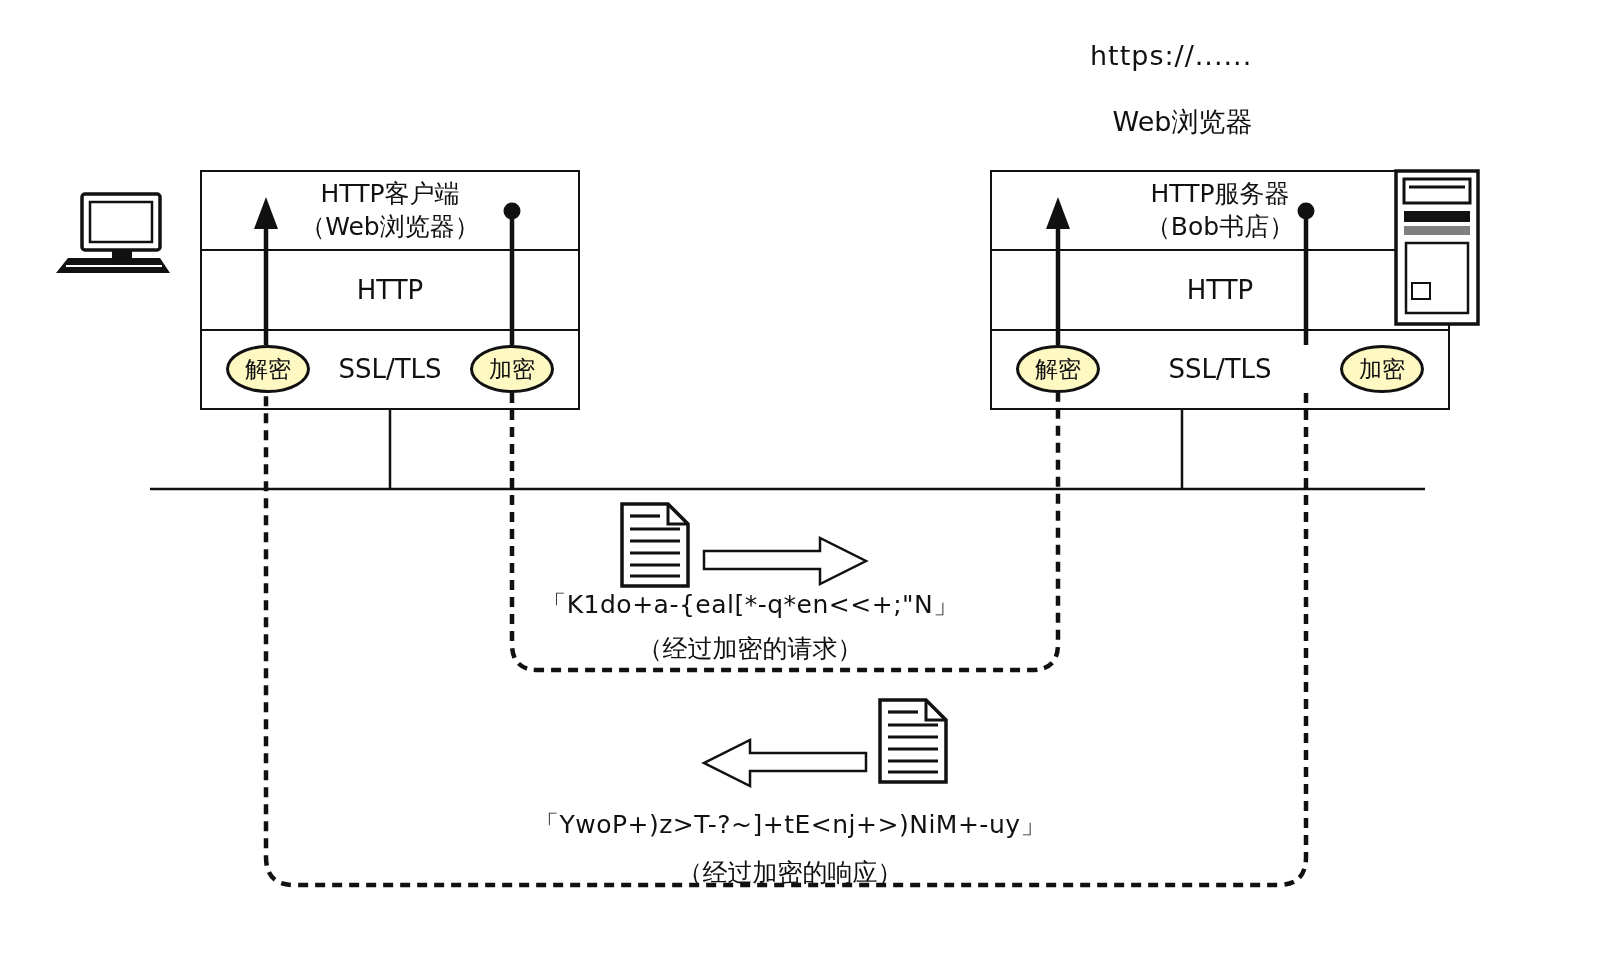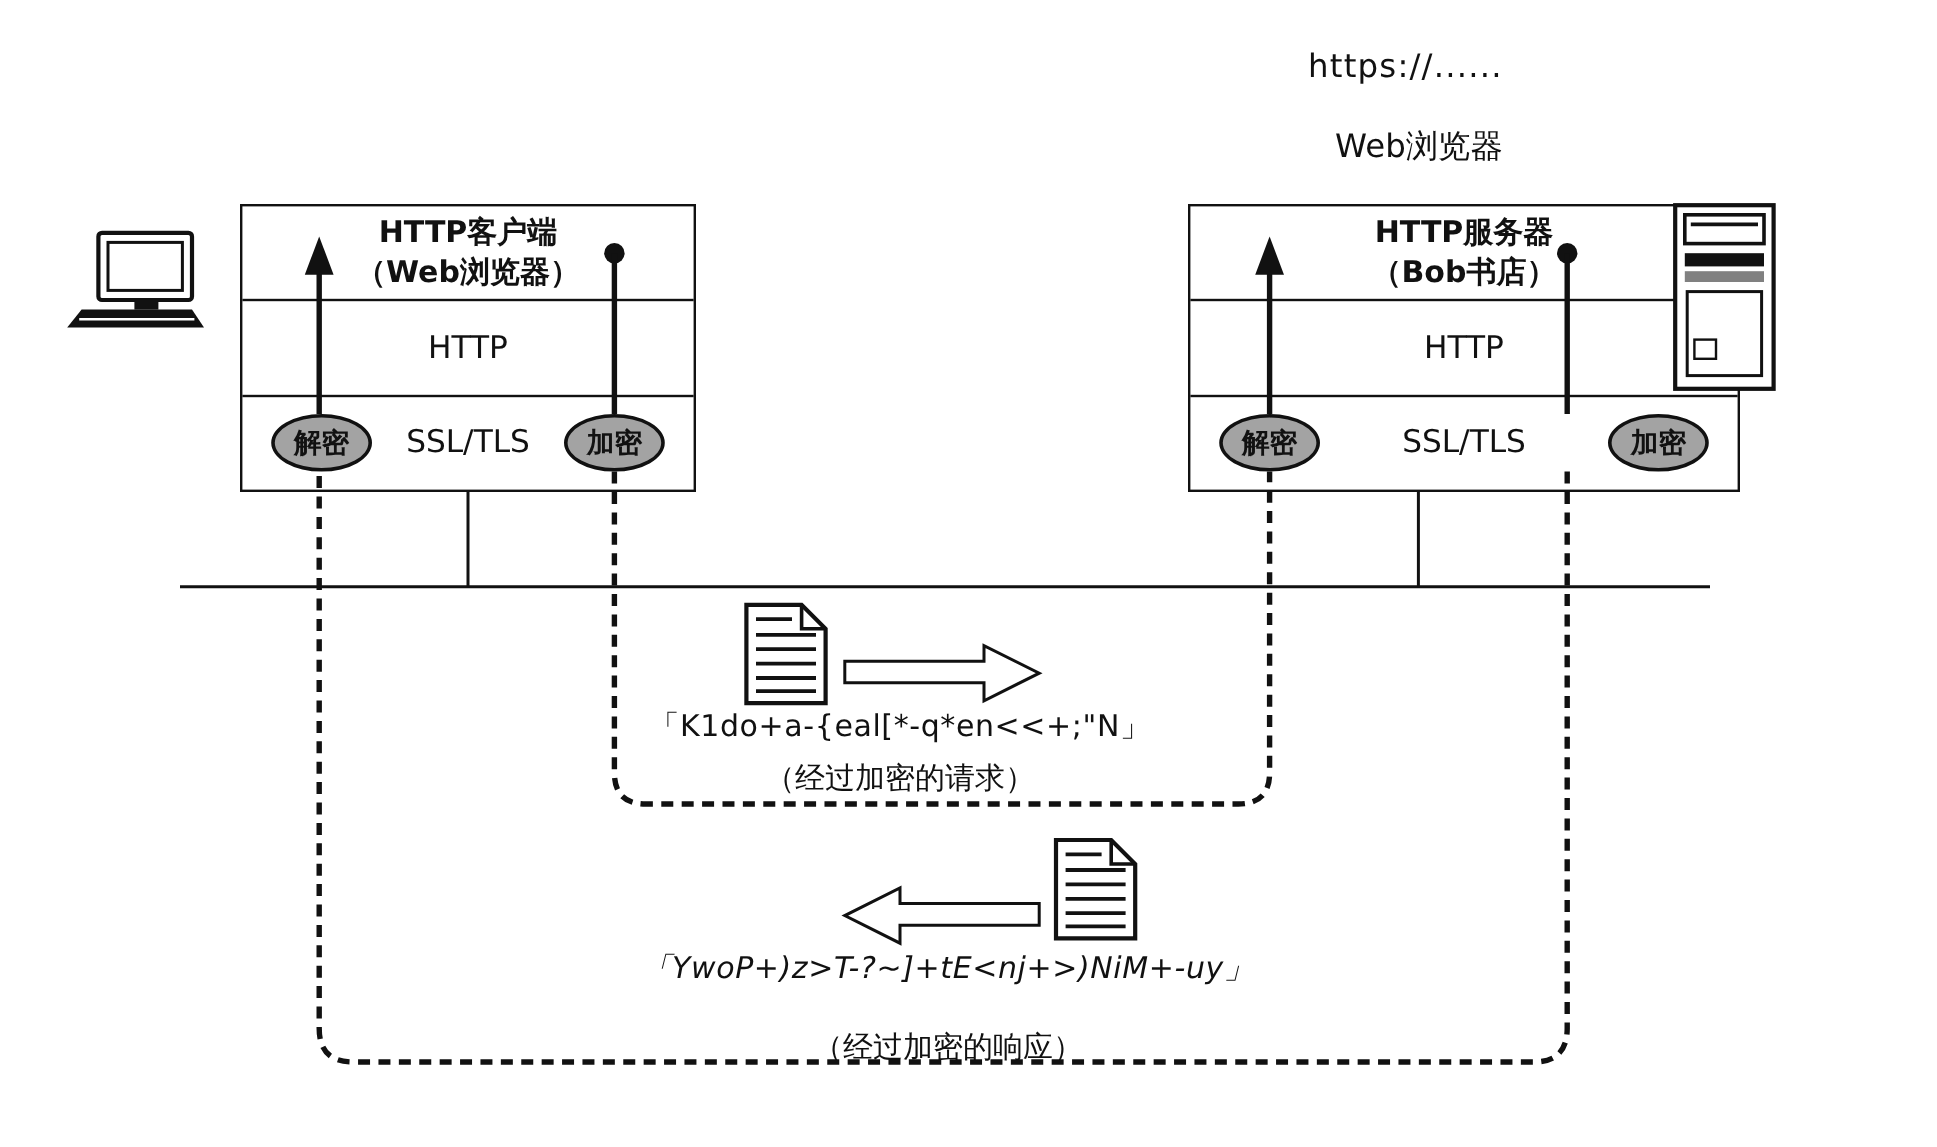--- a/index.html
+++ b/index.html
@@ -46,37 +46,36 @@
     display: flex;
     align-items: center;
     justify-content: center;
     font-size: 26px;
   }
   .box-row + .box-row { border-top: 2.5px solid #111; }
   .top-row {
     flex-direction: column;
     font-size: 25px;
     line-height: 1.3;
-    font-weight: bold;
   }
   .ssl-row {
     justify-content: space-between;
     padding: 0 24px;
   }
   .oval {
     width: 84px;
     height: 48px;
     border: 3.5px solid #111;
     border-radius: 50%;
     display: flex;
     align-items: center;
     justify-content: center;
     font-size: 23px;
-    font-weight: 700;
-    background: #a3a3a3;
+    font-weight: 400;
+    background: #fef9c3;
     flex: 0 0 auto;
   }
   .ssl-label { font-size: 26px; }
 
   .cipher-line {
     position: absolute;
     text-align: center;
     font-size: 25px;
     letter-spacing: 0.5px;
     z-index: 3;
@@ -127,21 +126,21 @@
     <div class="box-row ssl-row">
       <div class="oval">解密</div>
       <div class="ssl-label">SSL/TLS</div>
       <div class="oval">加密</div>
     </div>
   </div>
 
   <div class="cipher-line" style="left:500px; top:588px; width:500px;">「K1do+a-{eal[*-q*en&lt;&lt;+;"N」</div>
   <div class="caption-line" style="left:500px; top:632px; width:500px;">（经过加密的请求）</div>
 
-  <div class="cipher-line" style="left:470px; top:790px; width:640px;font-style:italic;">「YwoP+)z&gt;T-?~]+tE&lt;nj+&gt;)NiM+-uy」</div>
+  <div class="cipher-line" style="left:470px; top:808px; width:640px;">「YwoP+)z&gt;T-?~]+tE&lt;nj+&gt;)NiM+-uy」</div>
   <div class="caption-line" style="left:470px; top:827px; width:640px;margin-top:29px;">（经过加密的响应）</div>
 
   <svg class="overlay" width="1614" height="956" viewBox="0 0 1614 956">
     <defs>
       <g id="doc-icon">
         <path d="M 0 0 L 46 0 L 66 20 L 66 82 L 0 82 Z" fill="#ffffff" stroke="#111" stroke-width="3.5"></path>
         <path d="M 46 0 L 46 20 L 66 20" fill="none" stroke="#111" stroke-width="3"></path>
         <g stroke="#111" stroke-width="3.2">
           <line x1="8" y1="12" x2="38" y2="12"></line>
           <line x1="8" y1="25" x2="58" y2="25"></line>

